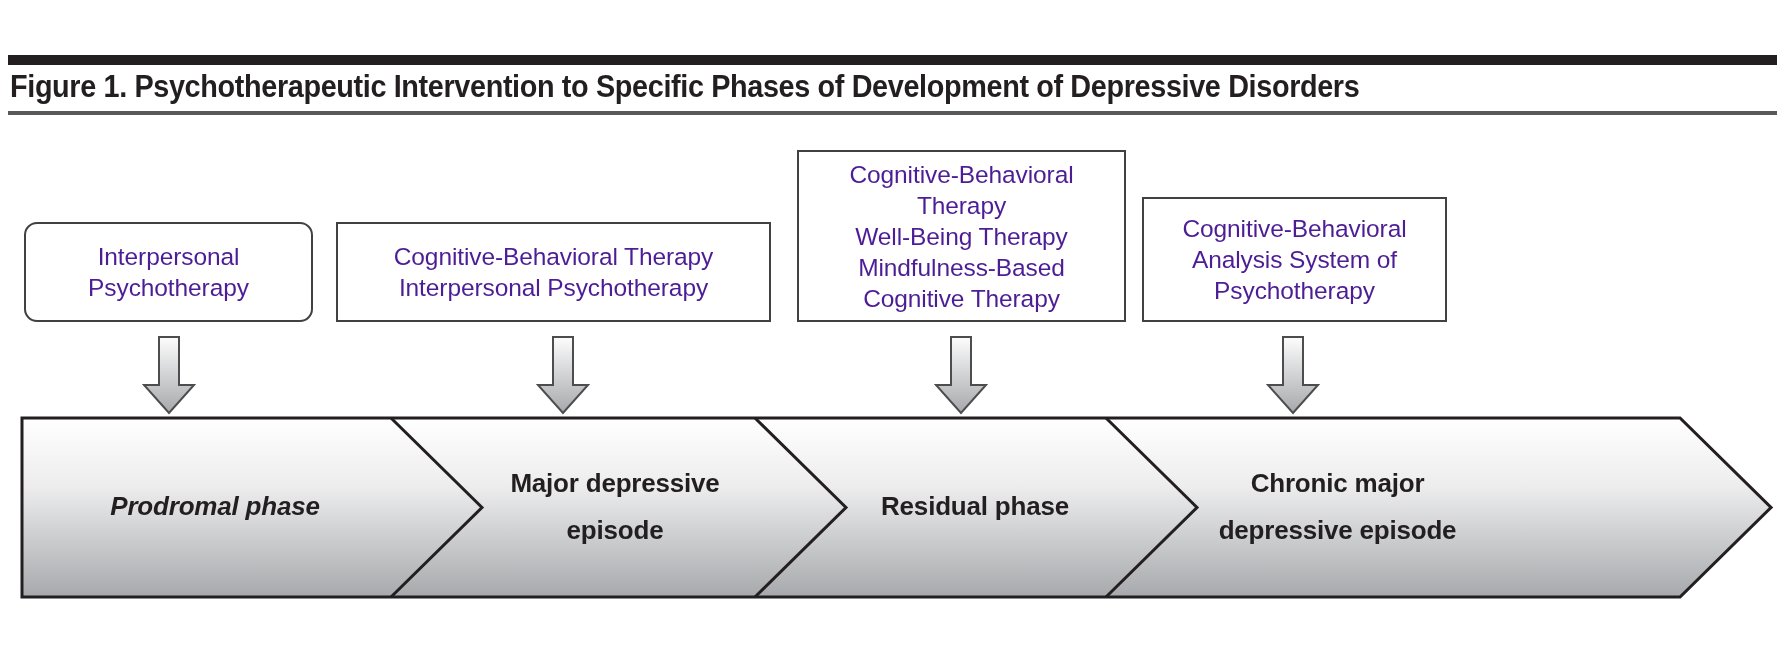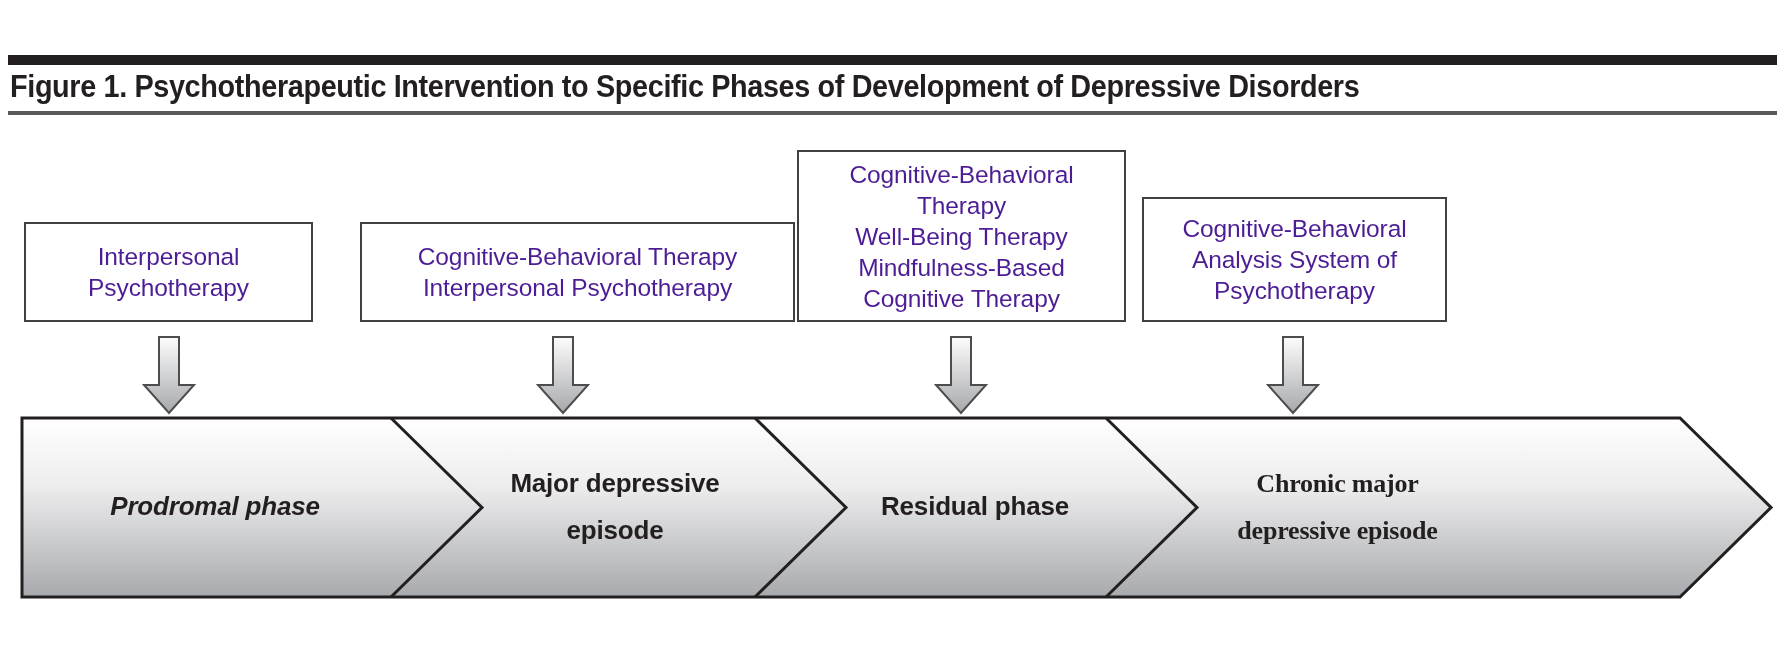--- a/index.html
+++ b/index.html
@@ -73,22 +73,22 @@
     justify-content: center;
     text-align: center;
   }
   .tbox-text {
     font-size: 24.5px;
     line-height: 31px;
     color: #4c1d95;
     letter-spacing: -0.1px;
     white-space: pre-line;
   }
-  #tbox-1 { left: 24px;   top: 175px; width: 289px; height: 100px; }
-  #tbox-2 { left: 360px;  top: 175px; width: 435px; height: 100px; }
+  #tbox-1 { left: 24px;   top: 175px; width: 289px; height: 100px; border-radius: 13px; }
+  #tbox-2 { left: 336px;  top: 175px; width: 435px; height: 100px; }
   #tbox-3 { left: 797px;  top: 103px; width: 329px; height: 172px; }
   #tbox-4 { left: 1142px; top: 150px; width: 305px; height: 125px; }
 
   
   .down-arrow {
     position: absolute;
     width: 54px;
     height: 79px;
   }
 
@@ -107,21 +107,21 @@
     line-height: 47px;
     font-weight: bold;
     color: #231f20;
     letter-spacing: -0.2px;
     white-space: pre-line;
     pointer-events: none;
   }
   #phase-label-1 { left: 40px;   top: 436px; width: 350px; font-style: italic; }
   #phase-label-2 { left: 430px;  top: 413px; width: 370px; }
   #phase-label-3 { left: 800px;  top: 436px; width: 350px; }
-  #phase-label-4 { left: 1150px; top: 413px; width: 375px; font-family: Liberation Serif, serif; }
+  #phase-label-4 { left: 1150px; top: 413px; width: 375px; }
 </style>
 </head>
 <body>
 
 <div id="figure">
 
   <div class="rule-top"></div>
 
   <div class="fig-title">Figure 1. Psychotherapeutic Intervention to Specific Phases of Development of Depressive Disorders</div>
 

